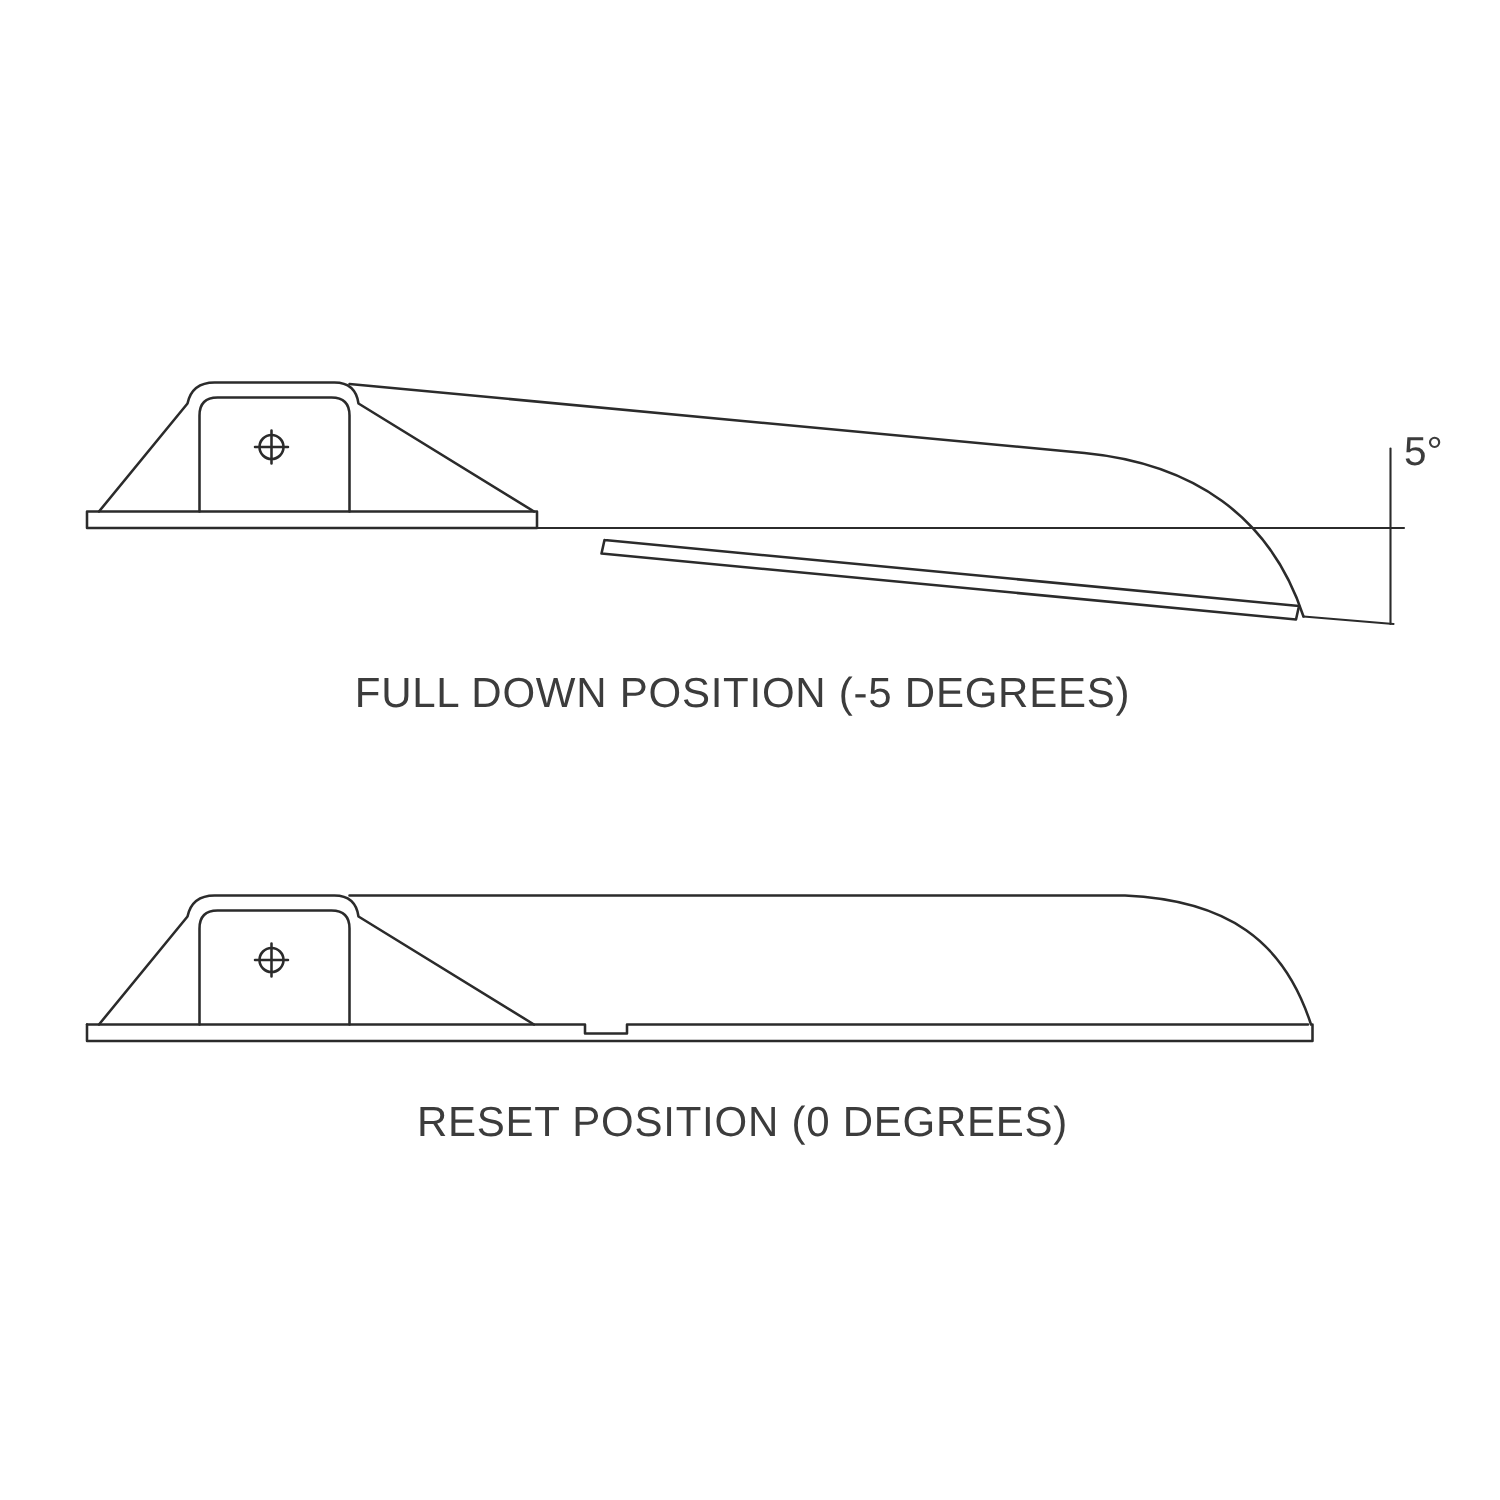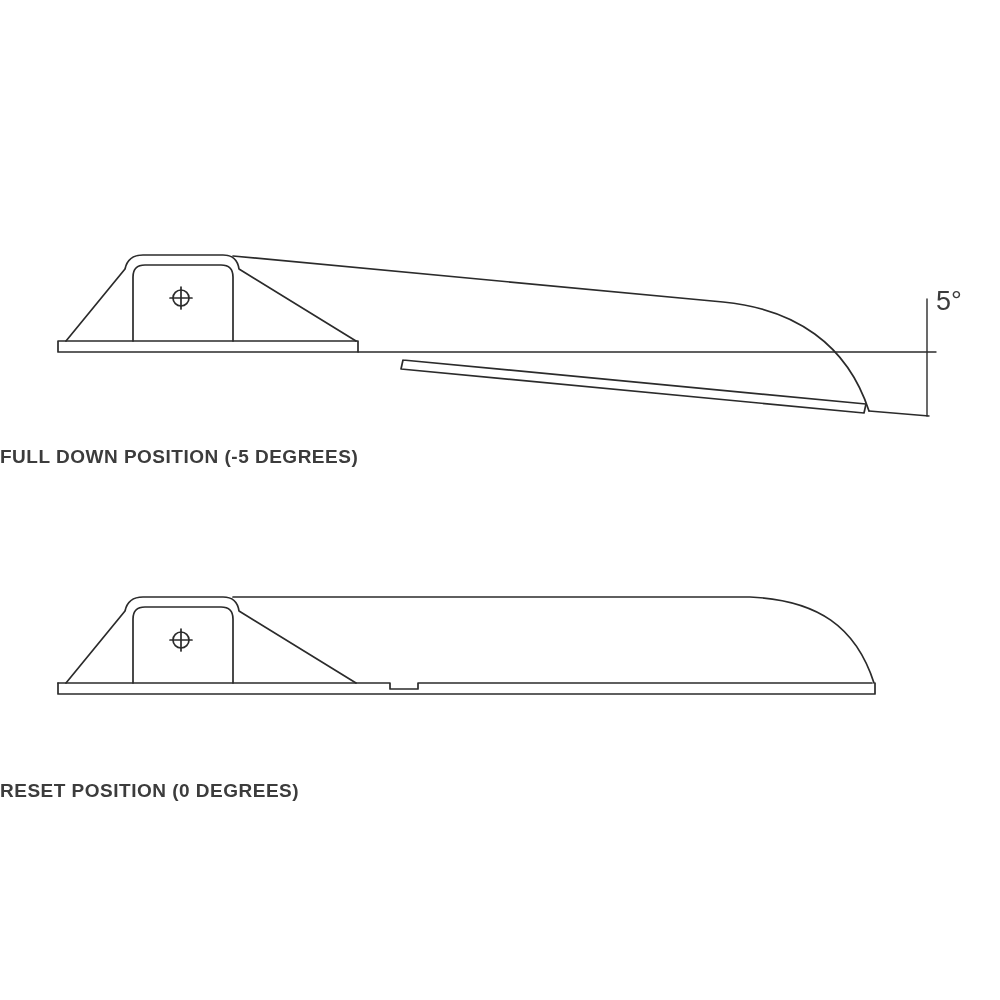--- a/index.html
+++ b/index.html
@@ -17,28 +17,29 @@
   }
   .lineart {
     position: absolute;
     top: 0;
     left: 0;
   }
   .caption {
     position: absolute;
     left: 0;
     width: 990px;
+    text-align: center;
     color: #3c3c3c;
-    font-size: 19px;
+    font-size: 28px;
     letter-spacing: 0.5px;
-    font-weight: 700;
+    font-weight: 400;
     user-select: none;
   }
   .caption-top { top: 446px; }
-  .caption-bottom { top: 732px; margin-top: 48px; }
+  .caption-bottom { top: 732px; }
 </style>
 </head>
 <body>
 
 <div class="canvas">
 
   <svg class="lineart" width="1000" height="1000" viewBox="0 0 1000 1000" fill="none" stroke="#2b2b2b" stroke-width="1.7" stroke-linecap="round" stroke-linejoin="round">
 
     <g>
 

